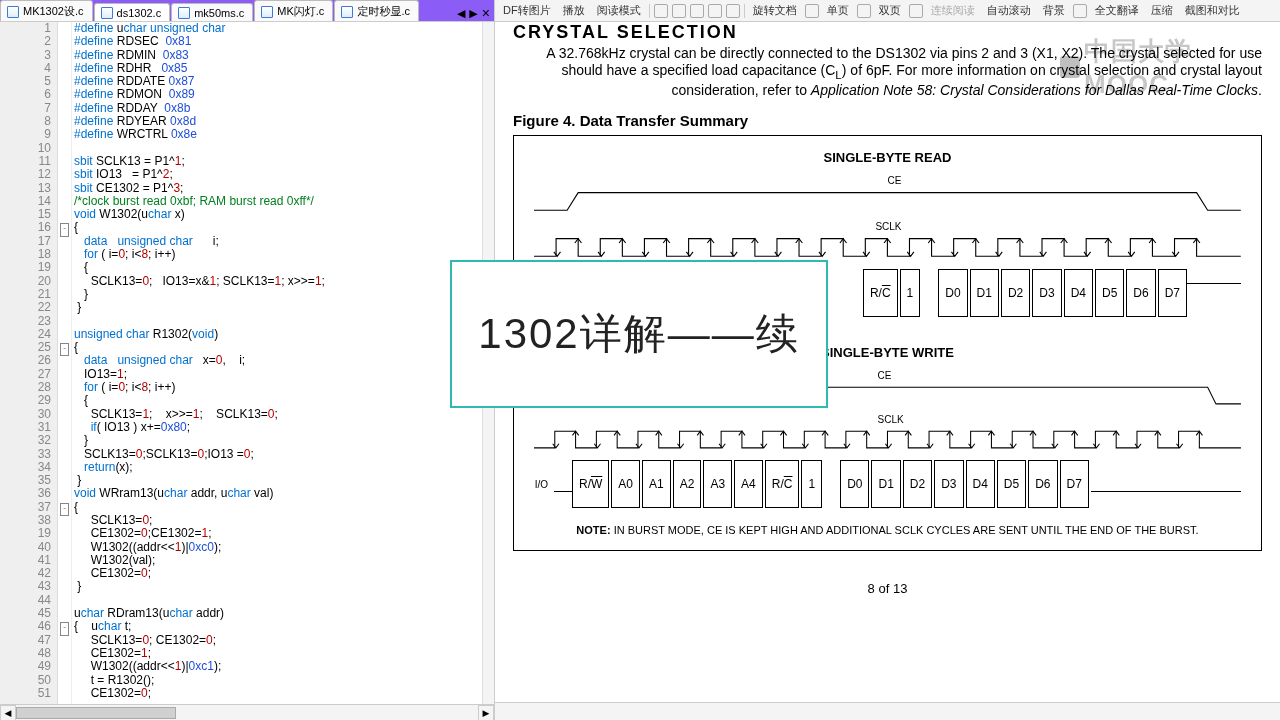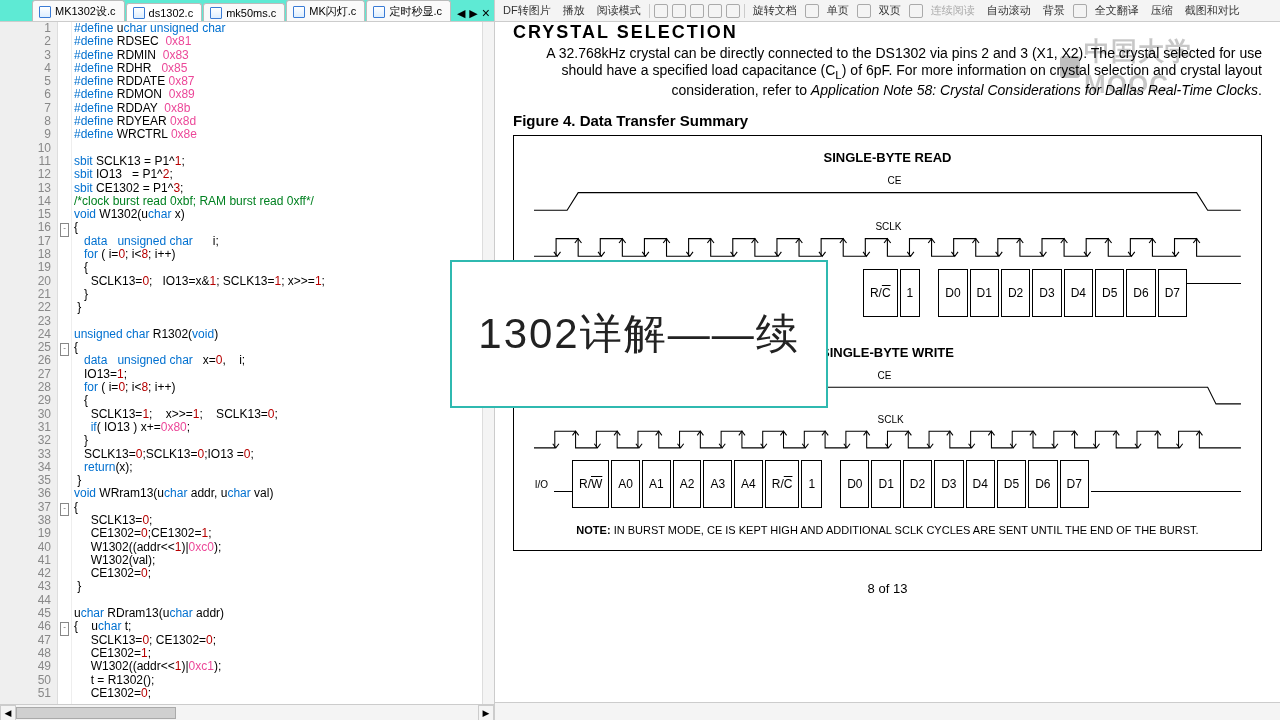--- a/index.html
+++ b/index.html
@@ -1,34 +1,34 @@
 <!DOCTYPE html>
 <html><head>
 <meta charset="utf-8">
 <style>
 * { margin: 0; padding: 0; box-sizing: border-box; font-family: "Microsoft YaHei", Arial, sans-serif; }
 body { width: 1280px; height: 720px; overflow: hidden; display: flex; background: #fff; }
 .left-pane { width: 495px; height: 100%; display: flex; flex-direction: column; border-right: 1px solid #ccc; position: relative; }
-.tabs { display: flex; height: 22px; background: #5eead4; border-bottom: 1px solid #ccc; font-size: 11px; align-items: flex-end; padding-left: 32px; }
+.tabs { display: flex; height: 22px; background: #8b5cf6; border-bottom: 1px solid #ccc; font-size: 11px; align-items: flex-end; }
 .tab { display: flex; align-items: center; gap: 4px; padding: 3px 8px 2px 6px; border: 1px solid #bbb; border-bottom: none; background: #fafafa; margin-right: 1px; border-radius: 3px 3px 0 0; cursor: pointer; }
 .tab.active { background: #fff; font-weight: 500; }
 .tab-icon { width: 12px; height: 12px; border: 1px solid #3a7bd5; background: linear-gradient(#fff,#def); border-radius: 1px; }
 .tabs-right { margin-left: auto; display: flex; align-items: center; gap: 4px; padding-right: 4px; }
 .tabs-right span { font-size: 11px; cursor: pointer; }
 .editor { flex: 1; display: flex; overflow: hidden; font-family: Consolas, monospace; font-size: 12px; line-height: 13.3px; }
 .gutter { width: 58px; background: #efefef; color: #888; text-align: right; padding-right: 6px; border-right: 1px solid #ddd; }
 .gutter div { height: 13.3px; }
 .fold-col { width: 14px; background: #fff; border-right: 1px solid #eee; }
 .fold-col div { height: 13.3px; position: relative; }
 .fold-sq { position: absolute; left: 2px; top: 2px; width: 9px; height: 9px; border: 1px solid #888; font-size: 8px; line-height: 7px; text-align: center; color: #555; }
 .code { flex: 1; padding-left: 2px; white-space: pre; color: #000; overflow: hidden; position: relative; }
 .code div { height: 13.3px; }
 .kw { color: #0070d0; }
 .num { color: #b60000; }
-.nm2 { color: #ec4899; }
+.nm2 { color: #1d4ed8; }
 .cm { color: #008020; }
 .left-hscroll { height: 16px; background: #f4f4f4; border-top: 1px solid #ccc; display: flex; align-items: center; }
 .left-hscroll .arrow { width: 16px; height: 16px; border: 1px solid #ccc; display: flex; align-items: center; justify-content: center; font-size: 9px; }
 .left-hscroll .track { flex: 1; height: 14px; }
 .left-hscroll .thumb { width: 160px; height: 12px; background: #d0d0d0; border: 1px solid #aaa; margin-top: 1px; }
 .left-vscroll { position: absolute; right: 0; top: 22px; bottom: 16px; width: 12px; background: #f4f4f4; border-left: 1px solid #ddd; }
 .right-pane { flex: 1; display: flex; flex-direction: column; height: 100%; }
 .r-toolbar { height: 22px; background: #f4f4f4; border-bottom: 1px solid #ccc; font-size: 11px; display: flex; align-items: center; gap: 4px; padding: 0 4px; white-space: nowrap; overflow: hidden; }
 .r-toolbar .tbtn { padding: 0 4px; cursor: pointer; color: #333; }
 .r-toolbar .ico { width: 14px; height: 14px; display: inline-block; border: 1px solid #aaa; border-radius: 2px; }

